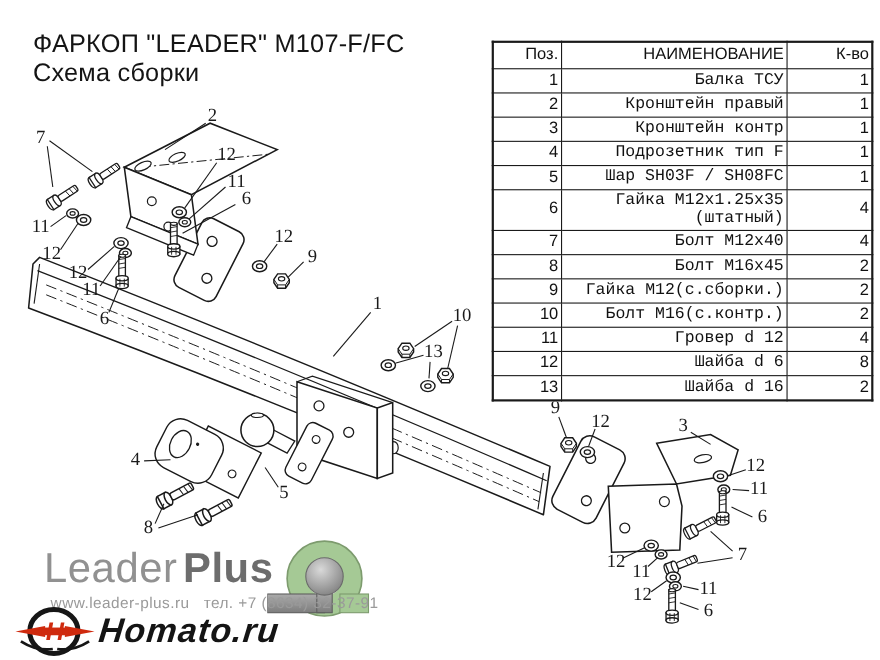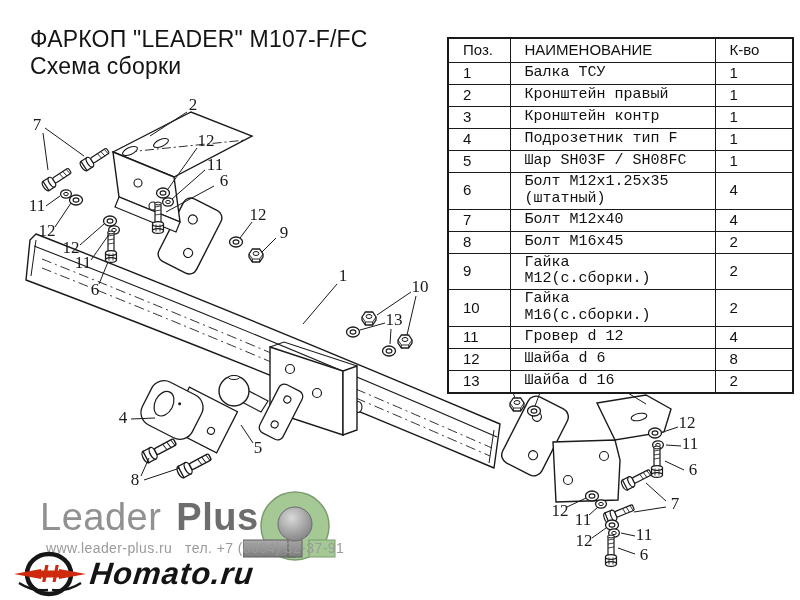--- a/index.html
+++ b/index.html
@@ -11,35 +11,35 @@
     position:absolute; left:30px; top:26px; font-size:23px; line-height:27px;
     color:#141414; letter-spacing:.2px; z-index:3;
   }
   svg.diagram { position:absolute; left:0; top:0; width:800px; height:600px; z-index:1; }
   .parts-table {
     position:absolute; left:447px; top:37px; width:345px; z-index:2;
     border-collapse:collapse; table-layout:fixed; background:#fff;
     border:2px solid #1a1a1a; font-size:15px; color:#111;
   }
   .parts-table th, .parts-table td {
-    border:1px solid #1a1a1a; text-align:left; vertical-align:middle;
-    padding:1px 14px; font-weight:400; line-height:1.12; height:19px;
+    border:1px solid #1a1a1a; text-align:right; vertical-align:middle;
+    padding:1px 2px; font-weight:400; line-height:1.12; height:19px;
   }
   .parts-table th { height:21px; }
   .parts-table td.name-cell { white-space:pre-line;font-family:Liberation Mono, monospace; }
   .callout {
     font-family:"Liberation Serif", serif; font-size:17px; fill:#1a1a1a;
     text-anchor:middle; dominant-baseline:middle;
   }
   .leader { stroke:#1a1a1a; stroke-width:1; }
   .brand {
     position:absolute; left:40px; top:496px; z-index:3;
     font-size:38px; letter-spacing:.5px; color:#919191;
   }
-  .brand .plus { color:#6d6d6d; font-weight:700; margin-left:15px; }
+  .brand .plus { color:#6d6d6d; font-weight:700; margin-left:5px; }
   .contact {
     position:absolute; left:46px; top:540px; z-index:3;
     font-size:14px; letter-spacing:.4px; color:#9a9a9a; white-space:pre;
   }
   .towball { position:absolute; left:243px; top:488px; width:96px; height:92px; z-index:2; }
   .homato { position:absolute; left:12px; top:549px; z-index:4; display:flex; align-items:center; }
   .homato-emblem { width:76px; height:50px; }
   .homato-text {
     font-size:31px; font-style:italic; font-weight:700; color:#141414;
     letter-spacing:1px; transform:skewX(-6deg); margin-left:2px;
@@ -307,42 +307,42 @@
         <td class="name-cell">Подрозетник тип F</td>
         <td>1</td>
       </tr>
       <tr>
         <td>5</td>
         <td class="name-cell">Шар SH03F / SH08FC</td>
         <td>1</td>
       </tr>
       <tr>
         <td>6</td>
-        <td class="name-cell">Болт М12х1.25х35
+        <td class="name-cell">Гайка М12х1.25х35
 (штатный)</td>
         <td>4</td>
       </tr>
       <tr>
         <td>7</td>
         <td class="name-cell">Болт М12х40</td>
         <td>4</td>
       </tr>
       <tr>
         <td>8</td>
         <td class="name-cell">Болт М16х45</td>
         <td>2</td>
       </tr>
       <tr>
         <td>9</td>
         <td class="name-cell">Гайка М12(с.сборки.)</td>
         <td>2</td>
       </tr>
       <tr>
         <td>10</td>
-        <td class="name-cell">Гайка М16(с.сборки.)</td>
+        <td class="name-cell">Болт М16(с.контр.)</td>
         <td>2</td>
       </tr>
       <tr>
         <td>11</td>
         <td class="name-cell">Гровер d 12</td>
         <td>4</td>
       </tr>
       <tr>
         <td>12</td>
         <td class="name-cell">Шайба d 6</td>

